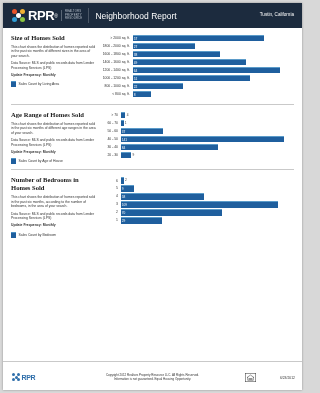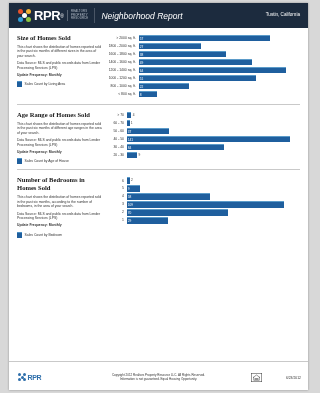--- a/index.html
+++ b/index.html
@@ -8,21 +8,20 @@
     background:#d8d8d8;
     font-family:"Liberation Sans", sans-serif;
     overflow:hidden;
   }
   .page{
     position:absolute;left:3px;top:3px;
     width:299px;height:387px;
     background:#ffffff;
     box-shadow:0 0 2px rgba(0,0,0,.35);
     overflow:hidden;
-    margin-left:6px;
   }
   
   .header{
     position:relative;
     height:25px;
     background:#1c2b3e;
     display:flex;align-items:center;
   }
   .logo{
     display:flex;align-items:center;
@@ -45,21 +44,21 @@
     margin-left:3px;padding-left:3px;
     border-left:1px solid #5a6675;
     color:#b9c2cc;font-size:2.8px;line-height:3.4px;
     text-transform:uppercase;letter-spacing:.2px;
     white-space:nowrap;
   }
   .divider-v{
     width:1px;height:15px;background:#4a5666;margin:0 6px;
   }
   .doc-title{
-    color:#ffffff;font-size:8.5px;font-style:italic;
+    color:#ffffff;font-size:8.5px;
   }
   .header-right{
     position:absolute;right:8px;top:9px;
     color:#ffffff;font-size:4.6px;
   }
   
   .content{padding:0 8px;}
   .section{padding-top:6px;}
   .section + .section{
     border-top:1px solid #c9c9c9;margin-top:5px;

